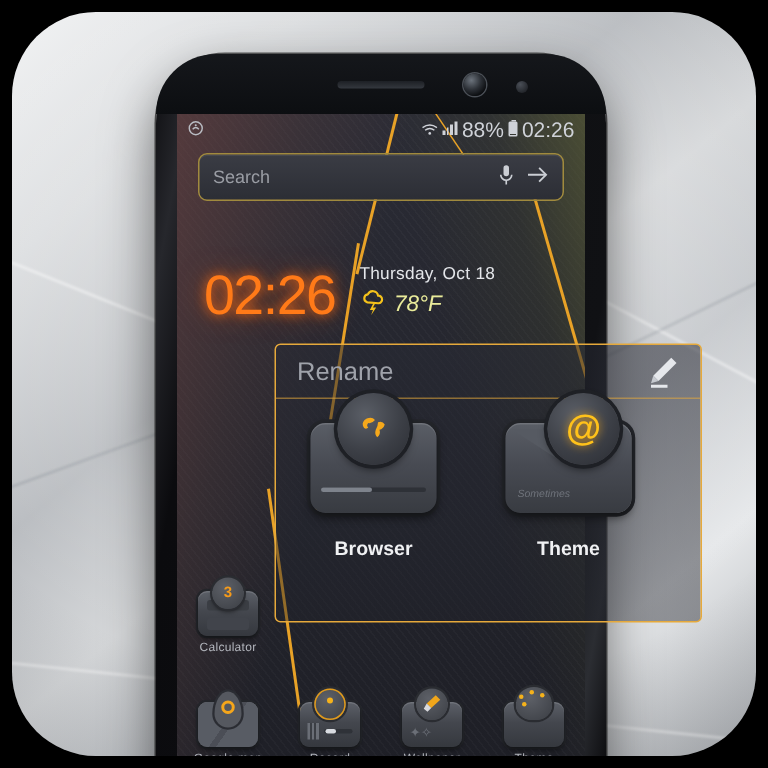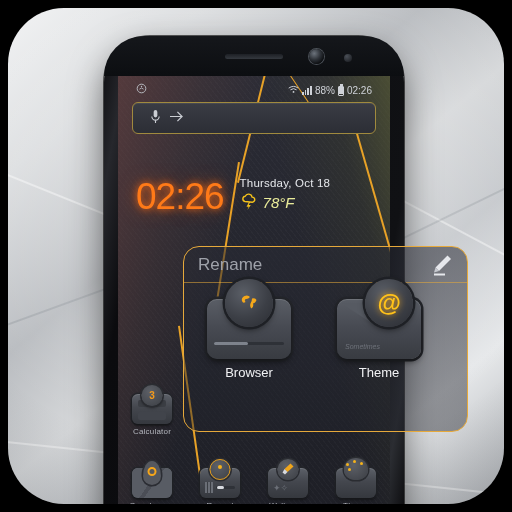--- a/index.html
+++ b/index.html
@@ -48,21 +48,21 @@
   #wall{ position:absolute; inset:0;
     background:
       linear-gradient(105deg,rgba(118,70,66,.55) 0%,rgba(92,64,62,.30) 22%,rgba(40,41,50,0) 40%),
       linear-gradient(255deg,rgba(96,100,52,.60) 0%,rgba(70,74,46,.25) 16%,rgba(40,41,50,0) 34%),
       repeating-linear-gradient(52deg,rgba(255,255,255,.022) 0 1px,rgba(0,0,0,0) 1px 4px),
       linear-gradient(170deg,#2b2c36 0%,#24252d 48%,#1d1e25 100%); }
   .vline{ position:absolute; background:#e8a227; transform-origin:top left; }
 
   
   #status{ position:absolute; left:0; right:0; top:0; height:20px; color:#cfd2d8;
-    font-size:10px; display:flex; align-items:flex-end; padding:0 18px; }
+    font-size:14px; display:flex; align-items:center; padding:0 7px; }
   #status .left{ flex:0 0 auto; }
   #status .right{ margin-left:auto; display:flex; align-items:center; gap:3px; }
   .sb-ico{ display:inline-block; }
   .bars{ display:inline-flex; align-items:flex-end; gap:1px; height:8px; }
   .bars i{ display:block; width:1.8px; background:#cfd2d8; }
   .batt{ width:6px; height:10px; border:1px solid #cfd2d8; border-radius:1px; position:relative;
     background:linear-gradient(180deg,#cfd2d8 88%,transparent 88%); }
   .batt:before{ content:""; position:absolute; left:1.4px; top:-2.4px; width:3px; height:1.6px; background:#cfd2d8; }
 
   
@@ -92,31 +92,31 @@
     background:linear-gradient(180deg,#5c6068 0%,#44474e 45%,#35383e 100%);
     box-shadow:inset 0 1px 0 rgba(255,255,255,.12),0 2px 3px rgba(0,0,0,.45),0 0 0 1.5px #24262b; }
   .badge{ position:absolute; left:50%; top:-9px; transform:translateX(-50%);
     width:21px; height:21px; border-radius:50%;
     background:radial-gradient(circle at 40% 32%,#5d6067,#3b3e44);
     box-shadow:0 0 0 1.5px #2a2c31,0 2px 3px rgba(0,0,0,.5);
     color:#f59b1b; font-size:10px; font-weight:bold; line-height:21px; }
 
   
   #folder{
-    position:absolute; left:175px; top:238px; width:285px; height:186px;
-    border-radius:16px; border:1.5px solid #e6a93b;
+    position:absolute; left:175px; top:221px; width:285px; height:186px;
+    border-radius:4px; border:1.5px solid #e6a93b;
     background:linear-gradient(180deg,rgba(40,42,52,.55),rgba(32,34,42,.42));
   }
   #f-head{ position:relative; height:36px; border-bottom:1px solid rgba(230,169,59,.55);
     display:flex; align-items:center; }
   #f-title{ color:#9fa2aa; font-size:17px; padding-left:14px; flex:1; }
   #f-edit{ width:50px; display:flex; align-items:center; justify-content:center; }
   #f-grid{ display:flex; padding-top:16px; }
   .fapp{ width:130px; text-align:center; position:relative; }
-  .fapp .flbl{ color:#f0f1f3; font-size:13px; display:block; margin-top:6px; }
+  .fapp .flbl{ color:#f0f1f3; font-size:13px; display:block; margin-top:16px;font-weight:bold; }
   .ftile{ width:84px; height:60px; margin:0 auto; border-radius:10px; position:relative;
     background:linear-gradient(180deg,#5a5e66 0%,#484b53 45%,#383b41 100%);
     box-shadow:inset 0 1px 0 rgba(255,255,255,.13),0 3px 6px rgba(0,0,0,.5),0 0 0 2.5px #24262b; }
   .fknob{ position:absolute; left:50%; top:-20px; transform:translateX(-50%);
     width:48px; height:48px; border-radius:50%;
     background:radial-gradient(circle at 38% 30%,#5a5e66 0%,#3c3f46 55%,#2a2c32 100%);
     box-shadow:0 0 0 2.5px #1e2025,0 3px 6px rgba(0,0,0,.55);
     display:flex; align-items:center; justify-content:center; }
   .at{ color:#ffc21a; font-size:24px; font-weight:bold; line-height:1;
        text-shadow:0 0 6px rgba(255,170,10,.9); }
@@ -175,20 +175,21 @@
                 <i style="height:7px"></i>
                 <i style="height:9px"></i>
             </span>
             <span>88%</span>
             <span class="batt"></span>
             <span>02:26</span>
           </span>
         </div>
 
         <div id="search">
+          <span class="ph">Search</span>
           <span class="ic">
             <svg width="11" height="15" viewBox="0 0 12 16">
               <rect x="4" y="1" width="4" height="8" rx="2" fill="#cbced4"></rect>
               <path d="M2 8 a4 4 0 0 0 8 0" stroke="#cbced4" stroke-width="1.2" fill="none"></path>
               <line x1="6" y1="12" x2="6" y2="15" stroke="#cbced4" stroke-width="1.2"></line>
             </svg>
           </span>
           <span class="ic">
             <svg width="15" height="13" viewBox="0 0 16 14">
               <line x1="1" y1="7" x2="14" y2="7" stroke="#cbced4" stroke-width="1.3"></line>

